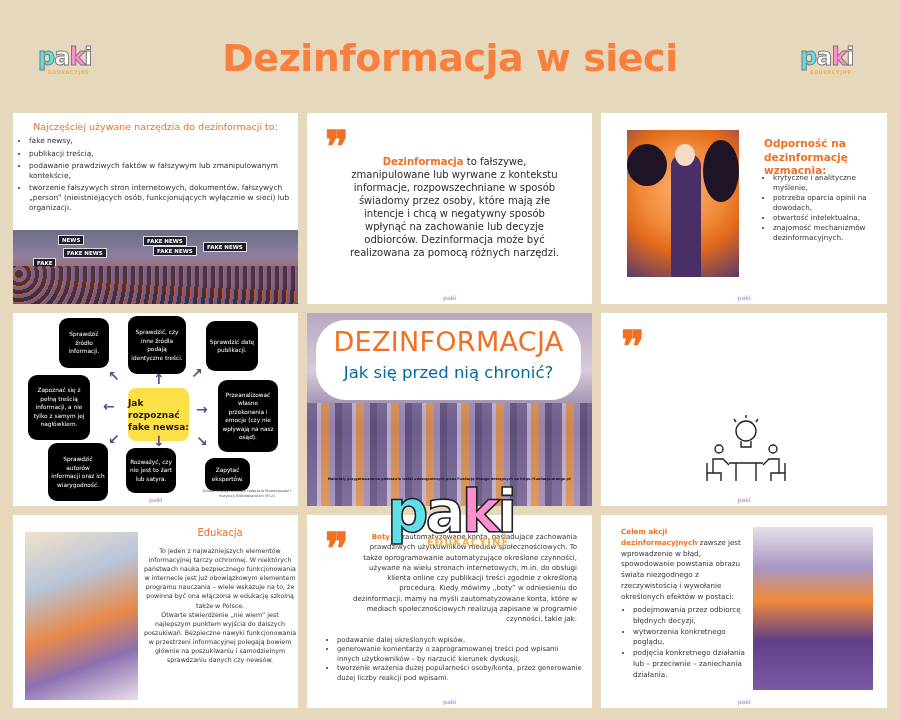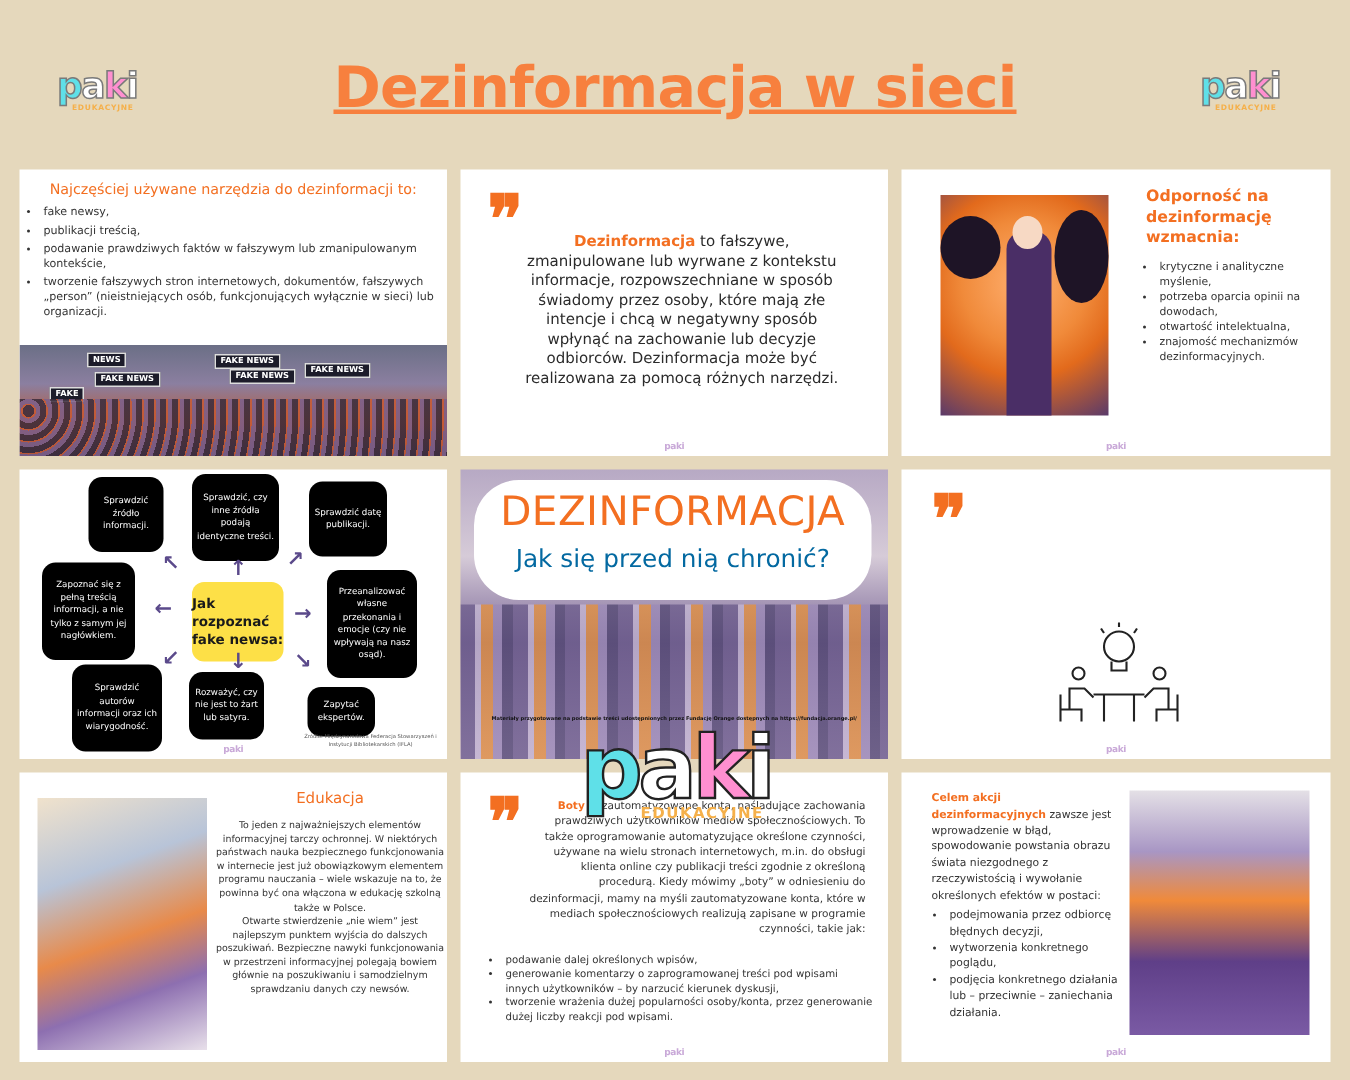--- a/index.html
+++ b/index.html
@@ -2,21 +2,21 @@
 <html><head>
 <meta charset="utf-8">
 <style>
   * { box-sizing: border-box; margin: 0; padding: 0; }
   body { width: 900px; height: 720px; background: #e5d8bc; font-family: "DejaVu Sans", sans-serif; position: relative; overflow: hidden; color: #2b2b2b; }
   .logo { position: absolute; top: 45px; width: 60px; height: 32px; }
   .logo .word { font-family: "DejaVu Sans", sans-serif; font-weight: bold; font-size: 24px; letter-spacing: -1px; color: #fff; -webkit-text-stroke: 1px #7a7a7a; line-height: 24px; position: relative; }
   .logo .word .p { color: #5fe0e8; }
   .logo .word .k { color: #ff8fd0; }
   .logo .sub { font-size: 5px; font-weight: bold; color: #f5b04a; margin-left: 10px; letter-spacing: 0.5px; }
-  .page-title { position: absolute; top: 36px; left: 0; width: 900px; text-align: center; font-size: 38px; font-weight: bold; color: #f7803e; letter-spacing: -0.5px; text-decoration: underline; }
+  .page-title { position: absolute; top: 36px; left: 0; width: 900px; text-align: center; font-size: 38px; font-weight: bold; color: #f7803e; letter-spacing: -0.5px; }
   .slide { position: absolute; background: #fff; overflow: hidden; }
   .s1 { left: 13px; top: 113px; width: 285px; height: 191px; }
   .s2 { left: 307px; top: 113px; width: 285px; height: 191px; }
   .s3 { left: 601px; top: 113px; width: 286px; height: 191px; }
   .s4 { left: 13px; top: 313px; width: 285px; height: 193px; }
   .s5 { left: 307px; top: 313px; width: 285px; height: 193px; }
   .s6 { left: 601px; top: 313px; width: 286px; height: 193px; }
   .s7 { left: 13px; top: 515px; width: 285px; height: 193px; }
   .s8 { left: 307px; top: 515px; width: 285px; height: 193px; }
   .s9 { left: 601px; top: 515px; width: 286px; height: 193px; }
@@ -31,21 +31,21 @@
   .crowd .sign { position: absolute; background: #1c1c2a; color: #fff; font-size: 5.5px; font-weight: bold; padding: 1px 3px; border: 1px solid #ddd; }
   .heads { position: absolute; bottom: 0; left: 0; width: 100%; height: 38px; background: repeating-radial-gradient(circle at 6px 8px, #3a2b3a 0 4px, #c65a34 4px 5px, #7c5f8a 5px 8px); opacity: .85; }
   
   .quote-mark { position: absolute; font-size: 44px; font-weight: bold; color: #f36f21; line-height: 1; font-family: "DejaVu Serif", serif; }
   .s2 .body { position: absolute; left: 40px; width: 215px; top: 42px; text-align: center; font-size: 10px; line-height: 13px; color: #2b2b2b; }
   
   .img-boy { position: absolute; left: 26px; top: 17px; width: 112px; height: 147px; background: radial-gradient(circle at 50% 40%, #ffb070 0%, #f08a3a 40%, #e26a1c 60%, #5a3a6a 100%); }
   .img-boy .figure { position: absolute; left: 44px; top: 24px; width: 30px; height: 123px; background: #4a2e66; border-radius: 12px 12px 0 0; }
   .img-boy .face { position: absolute; left: 48px; top: 14px; width: 20px; height: 22px; background: #f7d9c4; border-radius: 50%; }
   .img-boy .bubble { position: absolute; background: #1e1426; border-radius: 50%; }
-  .s3 h3 { position: absolute; left: 163px; top: 12px; font-size: 10.5px; color: #f36f21; line-height: 13.5px; }
+  .s3 h3 { position: absolute; left: 163px; top: 24px; font-size: 10.5px; color: #f36f21; line-height: 13.5px; }
   .s3 ul { position: absolute; left: 172px; top: 60px; width: 110px; font-size: 7.2px; line-height: 10px; color: #333; }
   
   .node { position: absolute; background: #000; color: #fff; border-radius: 9px; font-size: 5.8px; line-height: 8.5px; text-align: center; display: flex; align-items: center; justify-content: center; padding: 3px; }
   .center-node { position: absolute; left: 115px; top: 75px; width: 61px; height: 53px; background: #fde047; border-radius: 8px; font-weight: bold; font-size: 9px; line-height: 12px; text-align: left; display: flex; align-items: center; justify-content: center; color: #1a1a1a; }
   .arrow { position: absolute; color: #5b4a8b; font-size: 14px; font-weight: bold; }
   .source { position: absolute; right: 6px; bottom: 8px; width: 90px; font-size: 3.5px; line-height: 4.5px; color: #555; text-align: center; }
   
   .s5 { background: linear-gradient(180deg,#b7a9c4 0%,#d6cbd8 30%,#7d6a99 60%,#c8b5d4 100%); }
   .s5 .people { position: absolute; left: 0; top: 90px; width: 100%; height: 103px; background: repeating-linear-gradient(90deg, #6a5a8a 0 10px, #c6b8d3 10px 14px, #e6903a 14px 22px, #9c8ab7 22px 28px, #504570 28px 35px); opacity: .75; }
   .s5 .pill { position: absolute; left: 9px; top: 7px; width: 265px; height: 80px; background: #fff; border-radius: 30px; text-align: center; }

